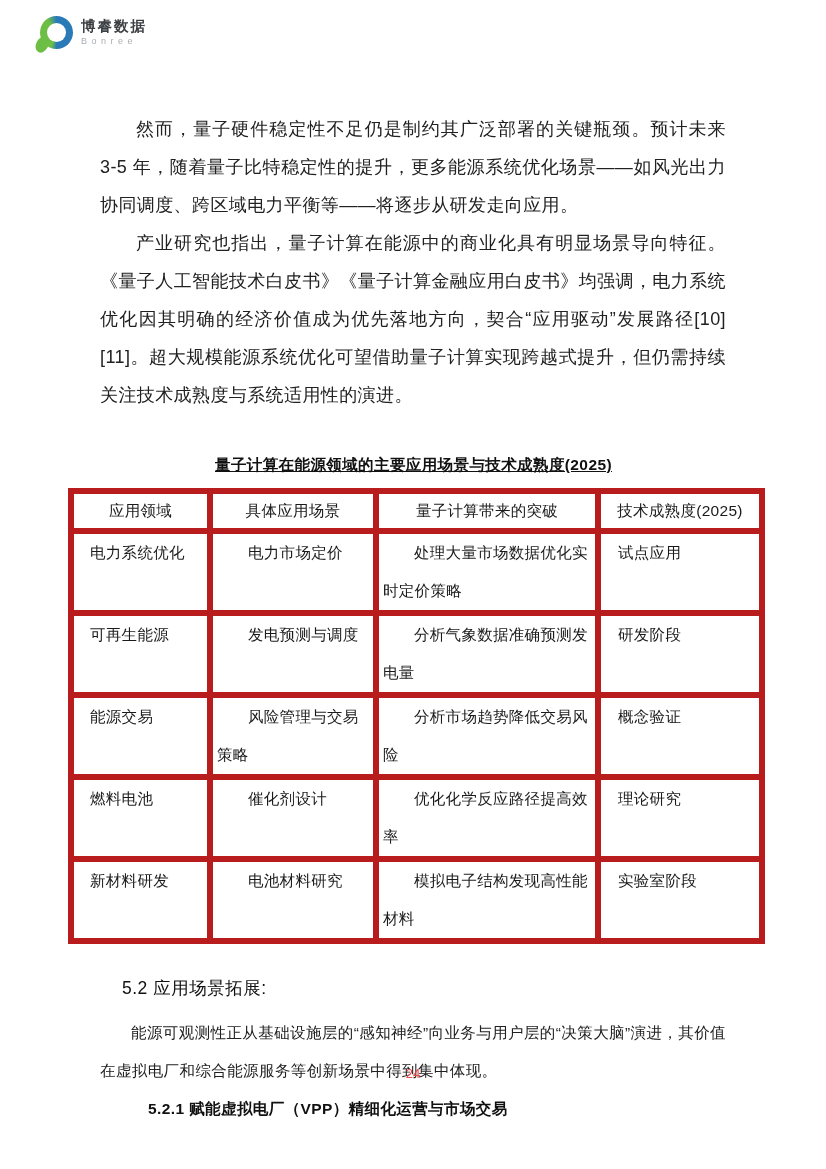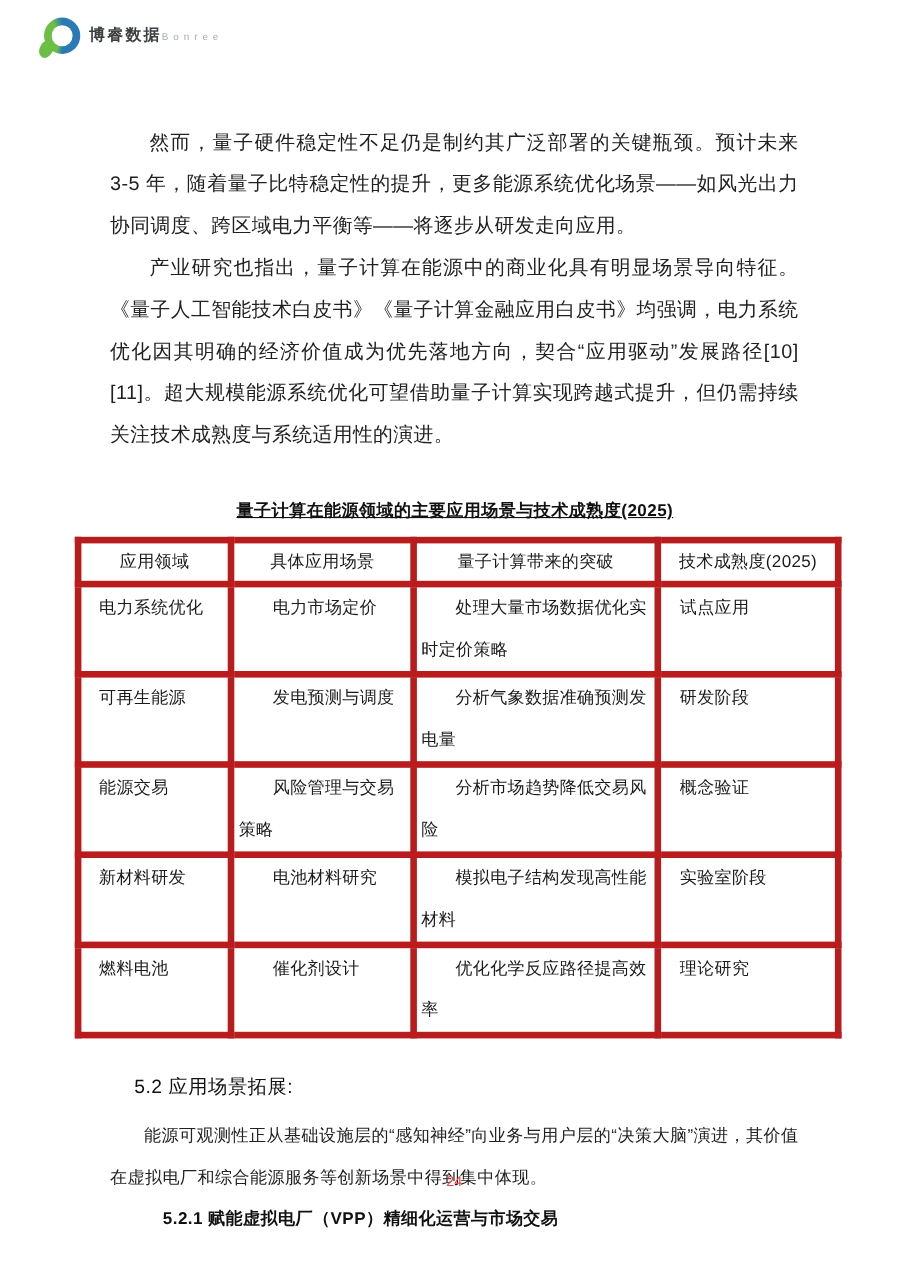--- a/index.html
+++ b/index.html
@@ -12,21 +12,21 @@
     color:#1f1f1f;
     overflow:hidden;
   }
   
   .logo{position:absolute;top:16px;left:40px;display:flex;align-items:center;gap:8px;}
   .logo-mark{position:relative;width:33px;height:33px;border-radius:50%;
     background:conic-gradient(from 210deg,#6cbe45 0 115deg,#2a7ab8 150deg 330deg,#6cbe45 350deg 360deg);}
   .logo-mark::after{content:"";position:absolute;inset:7px;background:#fff;border-radius:50%;}
   .logo-mark::before{content:"";position:absolute;left:-4px;bottom:-4px;width:12px;height:16px;
     background:#6cbe45;border-radius:50% 50% 60% 60%;transform:rotate(28deg);}
-  .logo-text{display:flex;line-height:1;}
+  .logo-text{display:flex;flex-direction:column;line-height:1;}
   .logo-cn{font-size:14.5px;font-weight:700;color:#3d4043;letter-spacing:2px;}
   .logo-en{font-size:9px;color:#a9aeb3;letter-spacing:4.5px;margin-top:4px;}
   
   .content{padding:0 100px;}
   .para{
     margin:0;
     font-size:18px;line-height:38px;letter-spacing:0.4px;
     text-align:justify;text-indent:2em;color:#212121;
   }
   .para.p1{margin-top:110px;}
@@ -127,30 +127,30 @@
           <td class="c2">分析气象数据准确预测发电量</td>
           <td class="c3">研发阶段</td>
         </tr>
         <tr>
           <td class="c0">能源交易</td>
           <td class="c1">风险管理与交易策略</td>
           <td class="c2">分析市场趋势降低交易风险</td>
           <td class="c3">概念验证</td>
         </tr>
         <tr>
+          <td class="c0">燃料电池</td>
+          <td class="c1">催化剂设计</td>
+          <td class="c2">优化化学反应路径提高效率</td>
+          <td class="c3">理论研究</td>
+        </tr>
+        <tr>
           <td class="c0">新材料研发</td>
           <td class="c1">电池材料研究</td>
           <td class="c2">模拟电子结构发现高性能材料</td>
           <td class="c3">实验室阶段</td>
-        </tr>
-        <tr>
-          <td class="c0">燃料电池</td>
-          <td class="c1">催化剂设计</td>
-          <td class="c2">优化化学反应路径提高效率</td>
-          <td class="c3">理论研究</td>
         </tr>
       </tbody>
     </table>
 
     <h2 class="sec-heading">5.2 应用场景拓展:</h2>
     <p class="sec-para">能源可观测性正从基础设施层的“感知神经”向业务与用户层的“决策大脑”演进，其价值在虚拟电厂和综合能源服务等创新场景中得到集中体现。</p>
     <h3 class="sub-heading">5.2.1 赋能虚拟电厂（VPP）精细化运营与市场交易</h3>
 
   </div>
 

